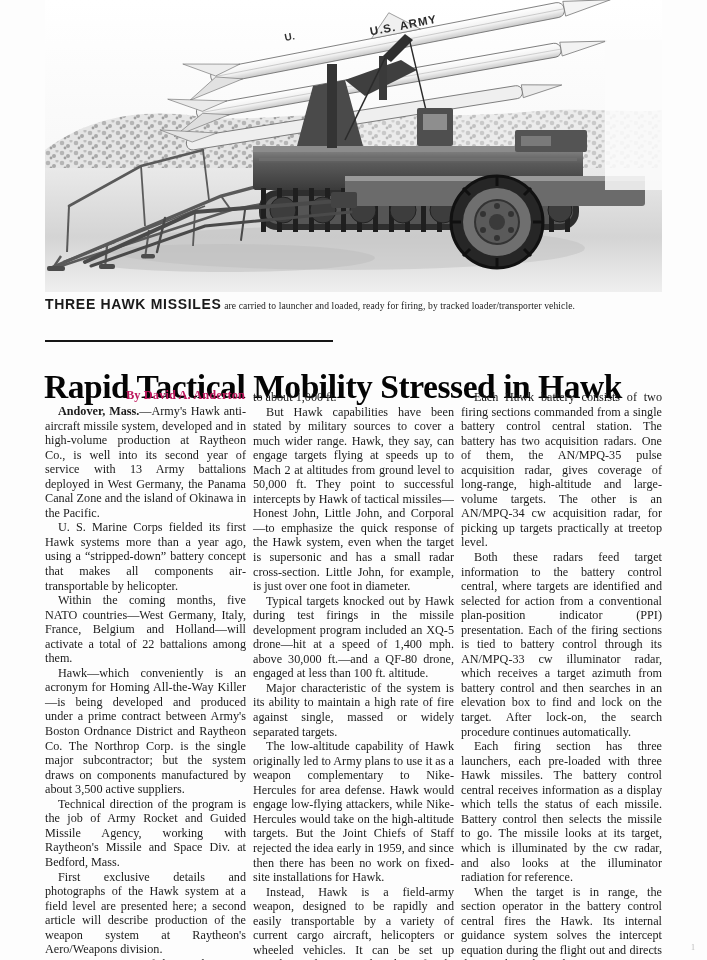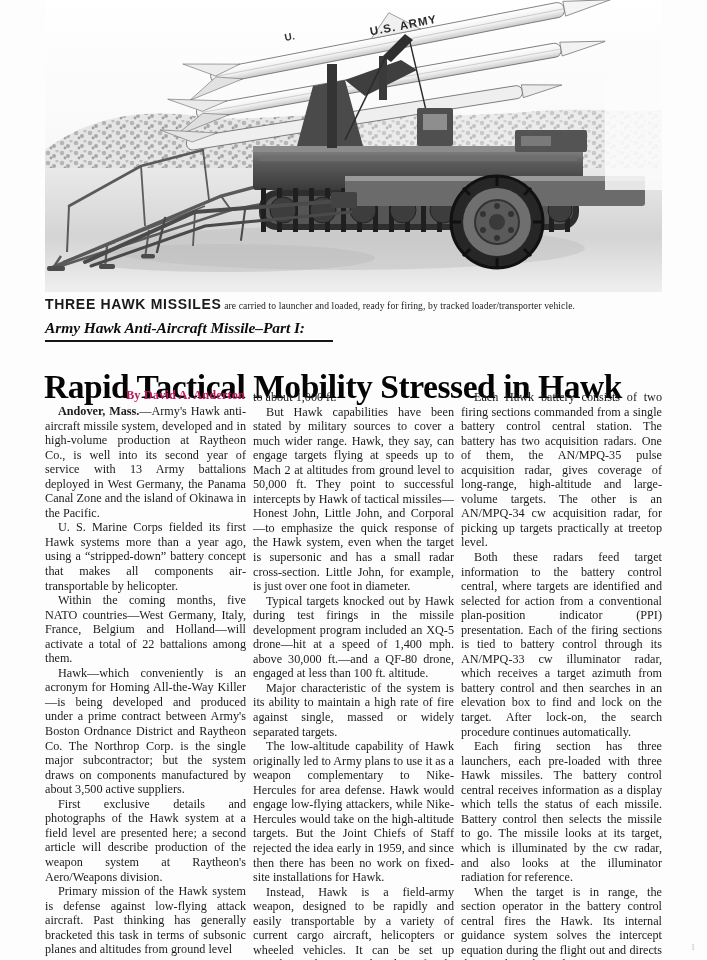--- a/index.html
+++ b/index.html
@@ -350,32 +350,32 @@
       <rect x="560" y="40" width="57" height="150" fill="#fbfbfb" opacity="0.85"></rect>
 
       <rect x="0" y="0" width="617" height="292" fill="#ffffff" opacity="0" filter="url(#grain)"></rect>
     </svg>
   </div>
 
   <div class="caption">
     <span class="lead">THREE HAWK MISSILES</span><span> are carried to launcher and loaded, ready for firing, by tracked loader/transporter vehicle.</span>
   </div>
 
-  <div class="kicker">Army Hawk Anti-Aircraft Missile–Part I:</div>
   <div class="kicker-rule"></div>
 
   <h1 class="headline">Rapid Tactical Mobility Stressed in Hawk</h1>
 
   <div class="byline">By David A. Anderton</div>
 
   <div class="col" id="col1">
     <p><span class="dateline">Andover, Mass.</span><span>—Army's Hawk anti-aircraft missile system, developed and in high-volume production at Raytheon Co., is well into its second year of service with 13 Army battalions deployed in West Germany, the Panama Canal Zone and the island of Okinawa in the Pacific.</span></p>
     <p>U. S. Marine Corps fielded its first Hawk systems more than a year ago, using a “stripped-down” battery concept that makes all components air-transportable by helicopter.</p>
     <p>Within the coming months, five NATO countries—West Germany, Italy, France, Belgium and Holland—will activate a total of 22 battalions among them.</p>
     <p>Hawk—which conveniently is an acronym for Homing All-the-Way Killer—is being developed and produced under a prime contract between Army's Boston Ordnance District and Raytheon Co. The Northrop Corp. is the single major subcontractor; but the system draws on components manufactured by about 3,500 active suppliers.</p>
+    <p>Technical direction of the program is the job of Army Rocket and Guided Missile Agency, working with Raytheon's Missile and Space Div. at Bedford, Mass.</p>
     <p>First exclusive details and photographs of the Hawk system at a field level are presented here; a second article will describe production of the weapon system at Raytheon's Aero/Weapons division.</p>
     <p>Primary mission of the Hawk system is defense against low-flying attack aircraft. Past thinking has generally bracketed this task in terms of subsonic planes and altitudes from ground level</p>
   </div>
 
   <div class="col" id="col2">
     <p class="noindent">to about 1,000 ft.</p>
     <p>But Hawk capabilities have been stated by military sources to cover a much wider range. Hawk, they say, can engage targets flying at speeds up to Mach 2 at altitudes from ground level to 50,000 ft. They point to successful intercepts by Hawk of tactical missiles—Honest John, Little John, and Corporal—to emphasize the quick response of the Hawk system, even when the target is supersonic and has a small radar cross-section. Little John, for example, is just over one foot in diameter.</p>
     <p>Typical targets knocked out by Hawk during test firings in the missile development program included an XQ-5 drone—hit at a speed of 1,400 mph. above 30,000 ft.—and a QF-80 drone, engaged at less than 100 ft. altitude.</p>
     <p>Major characteristic of the system is its ability to maintain a high rate of fire against single, massed or widely separated targets.</p>
     <p>The low-altitude capability of Hawk originally led to Army plans to use it as a weapon complementary to Nike-Hercules for area defense. Hawk would engage low-flying attackers, while Nike-Hercules would take on the high-altitude targets. But the Joint Chiefs of Staff rejected the idea early in 1959, and since then there has been no work on fixed-site installations for Hawk.</p>

